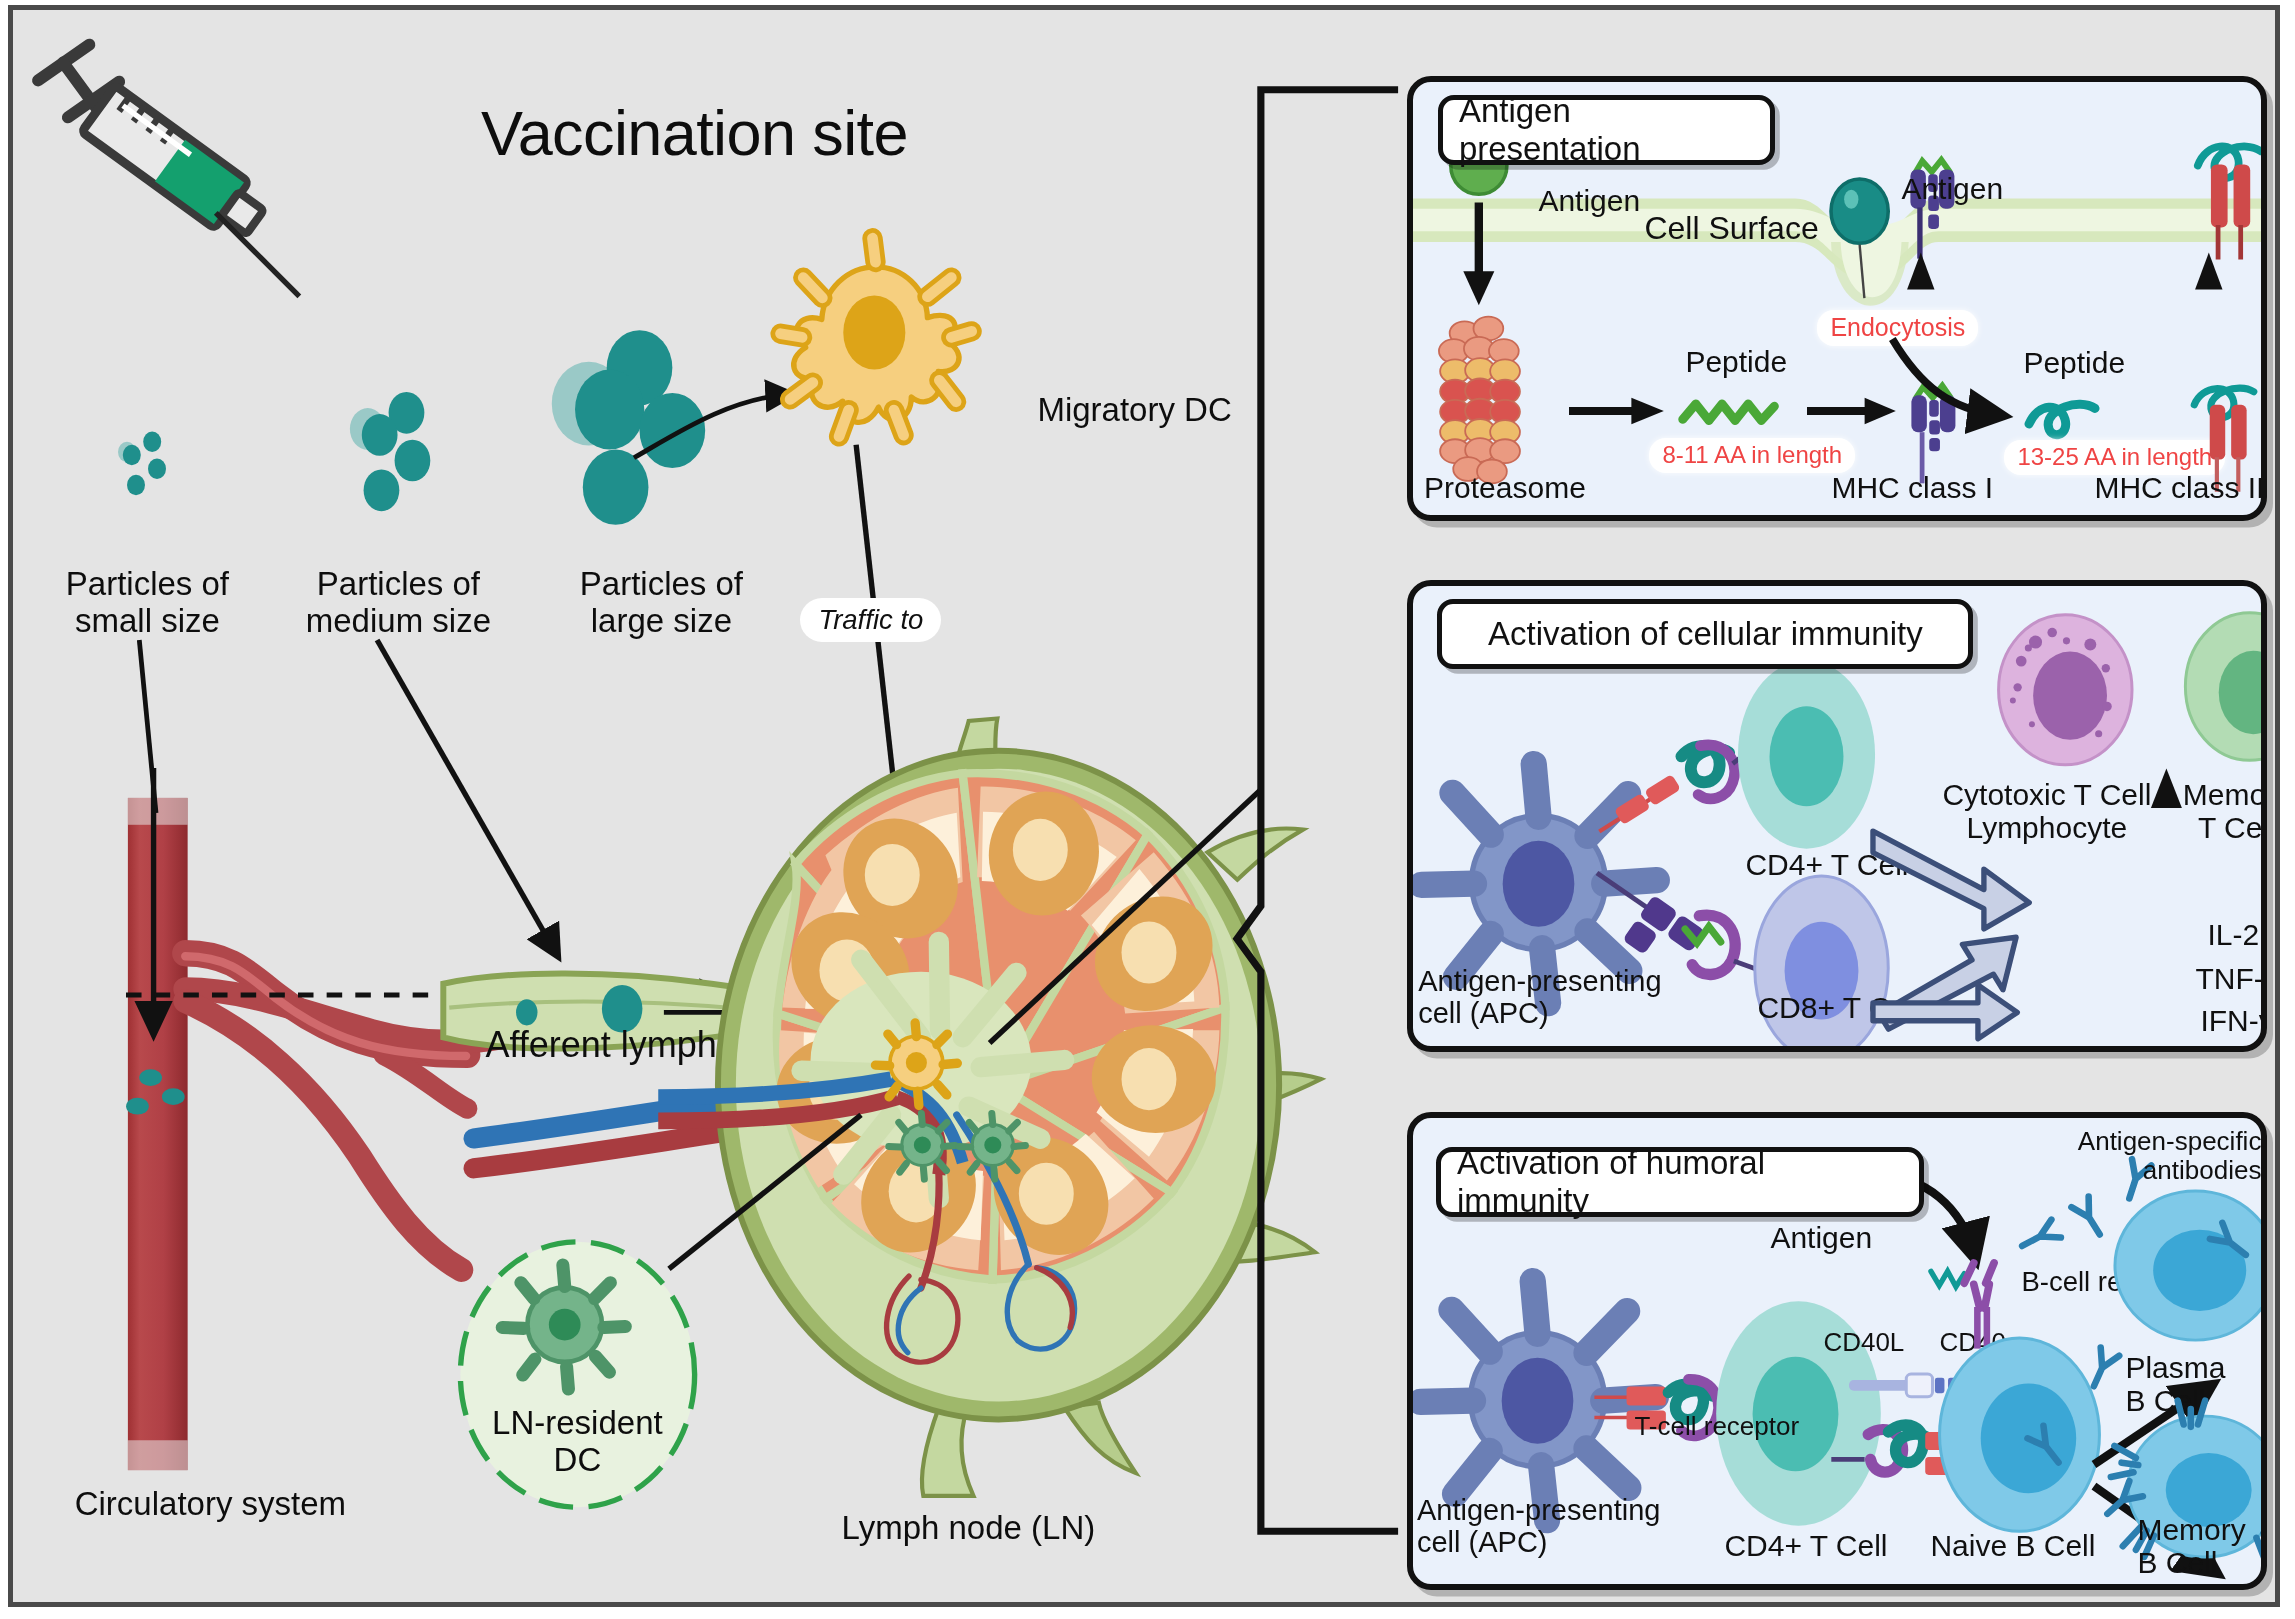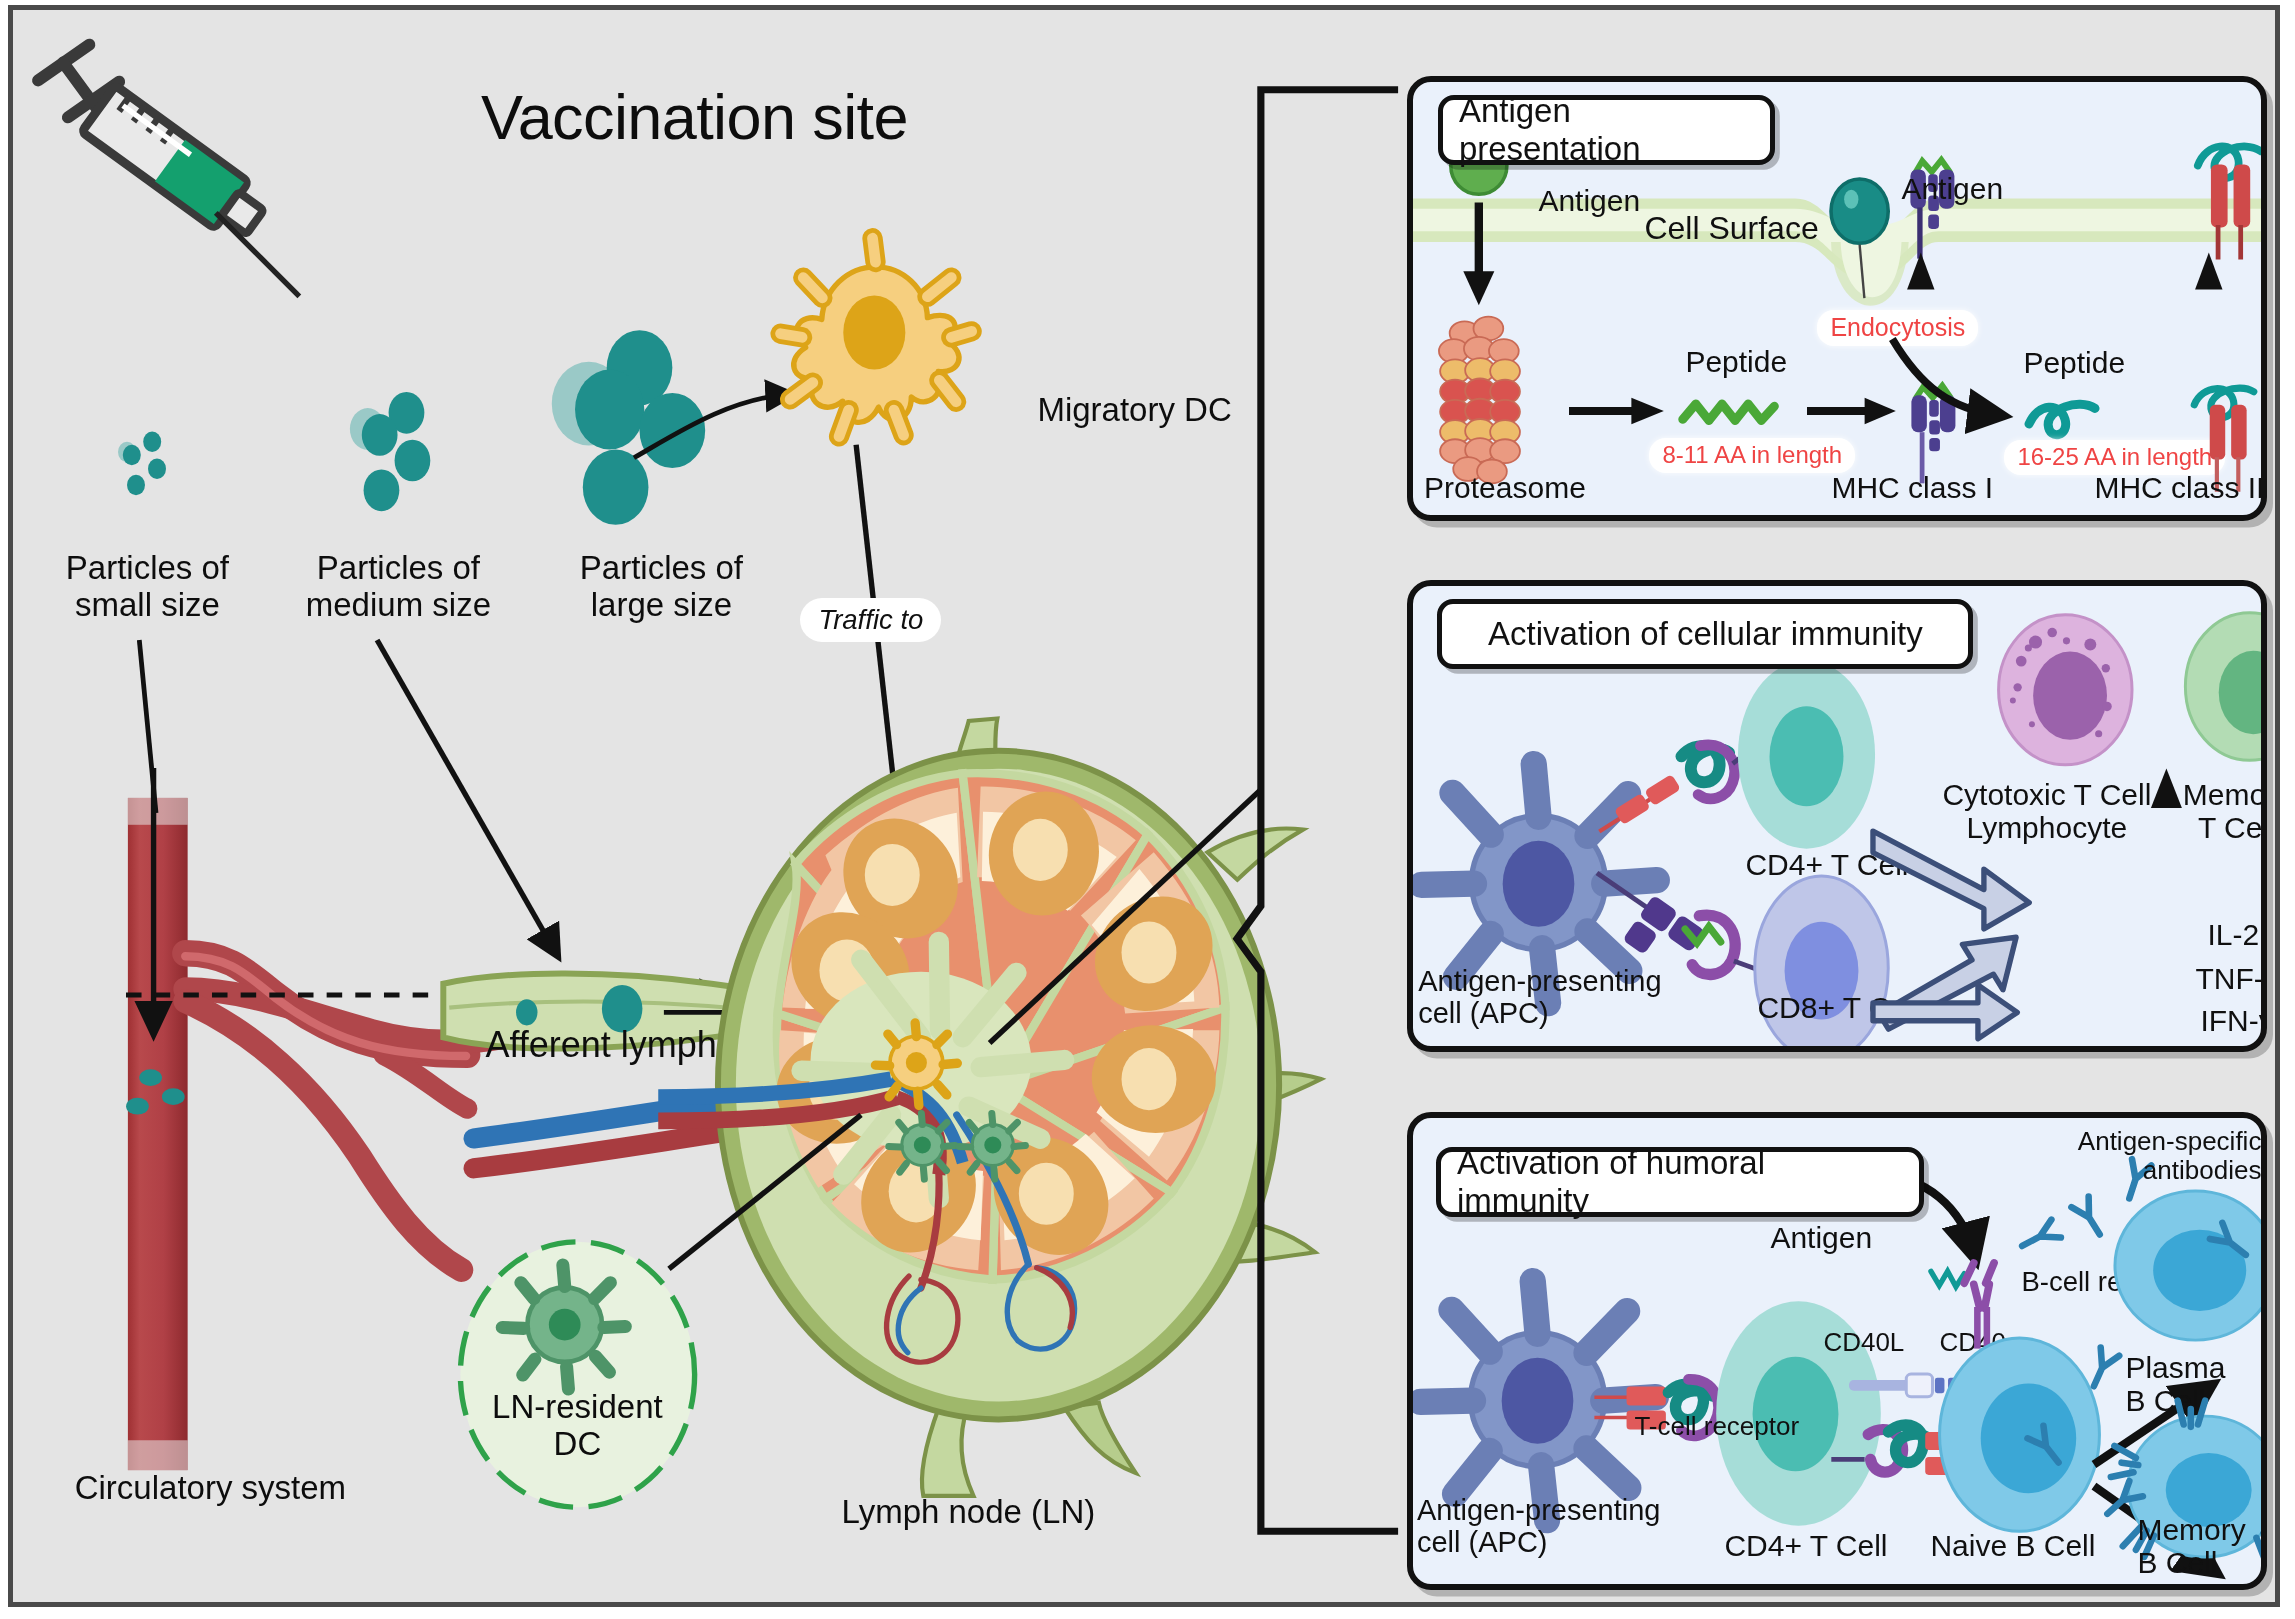--- a/index.html
+++ b/index.html
@@ -5,21 +5,21 @@
   html,body{margin:0;padding:0;background:#fff;}
   body{font-family:"Liberation Sans",sans-serif;}
   #root{position:relative;width:2295px;height:1620px;background:#ffffff;overflow:hidden;}
 
   .frame{position:absolute;left:8.4px;top:4.8px;width:2272px;height:1602px;
          background:#e4e4e4;border:5.4px solid #4a4a4a;box-sizing:border-box;}
 
   .abs{position:absolute;}
   .lbl{position:absolute;color:#0d0d0d;font-family:"Liberation Sans",sans-serif;
        white-space:pre;line-height:1.12;}
-  .ctr{text-align:center;transform:translateX(-50%);}
+  .ctr{text-align:center;transform:translateX(-50%);margin-top:16px;}
 
   
   #title{left:681px;top:72px;font-size:63px;letter-spacing:-0.6px;}
 
   
   .vlabel{font-size:33px;}
 
   
   .panel{position:absolute;background:#eaf1fb;border:6.6px solid #111111;border-radius:24px;
          box-shadow:6px 6.6px 0 rgba(0,0,0,0.22);box-sizing:border-box;overflow:hidden;}
@@ -473,21 +473,21 @@
         <polygon points="0,0 6,3 0,6" fill="#111"></polygon>
             </marker>
           </defs>
       <path d="M12,10 C60,90 110,128 190,138" stroke="#111" stroke-width="13" fill="none" marker-end="url(#ah6)"></path>
     </svg>
 
     <div class="ptext" style="left:610px;top:264px">Peptide</div>
     <svg class="abs" style="left:610px;top:312px;width:102px;height:54px" viewBox="0 0 170 90">
       <path d="M10,50 C26,14 62,14 70,42 C78,70 44,78 42,52 C40,26 92,6 120,24" stroke="#0f9a96" stroke-width="15" fill="none" stroke-linecap="round"></path>
     </svg>
-    <div class="pill" style="left:591px;top:358px">16-25 AA in length</div>
+    <div class="pill" style="left:591px;top:358px">13-25 AA in length</div>
 
     <svg class="abs" style="left:763px;top:55px;width:102px;height:125px" viewBox="0 0 170 210">
       <path d="M36,48 C50,8 98,6 104,38 C110,72 68,80 64,52 C60,24 114,4 142,24" stroke="#0f9a96" stroke-width="13" fill="none" stroke-linecap="round"></path>
       <rect x="58" y="46" width="28" height="106" rx="10" fill="#cf4a4a"></rect>
       <rect x="96" y="46" width="28" height="106" rx="10" fill="#cf4a4a"></rect>
       <line x1="70" y1="148" x2="70" y2="206" stroke="#a33636" stroke-width="8"></line>
       <line x1="108" y1="148" x2="108" y2="206" stroke="#a33636" stroke-width="8"></line>
     </svg>
 
     <svg class="abs" style="left:763px;top:299px;width:102px;height:125px" viewBox="0 0 170 210">

